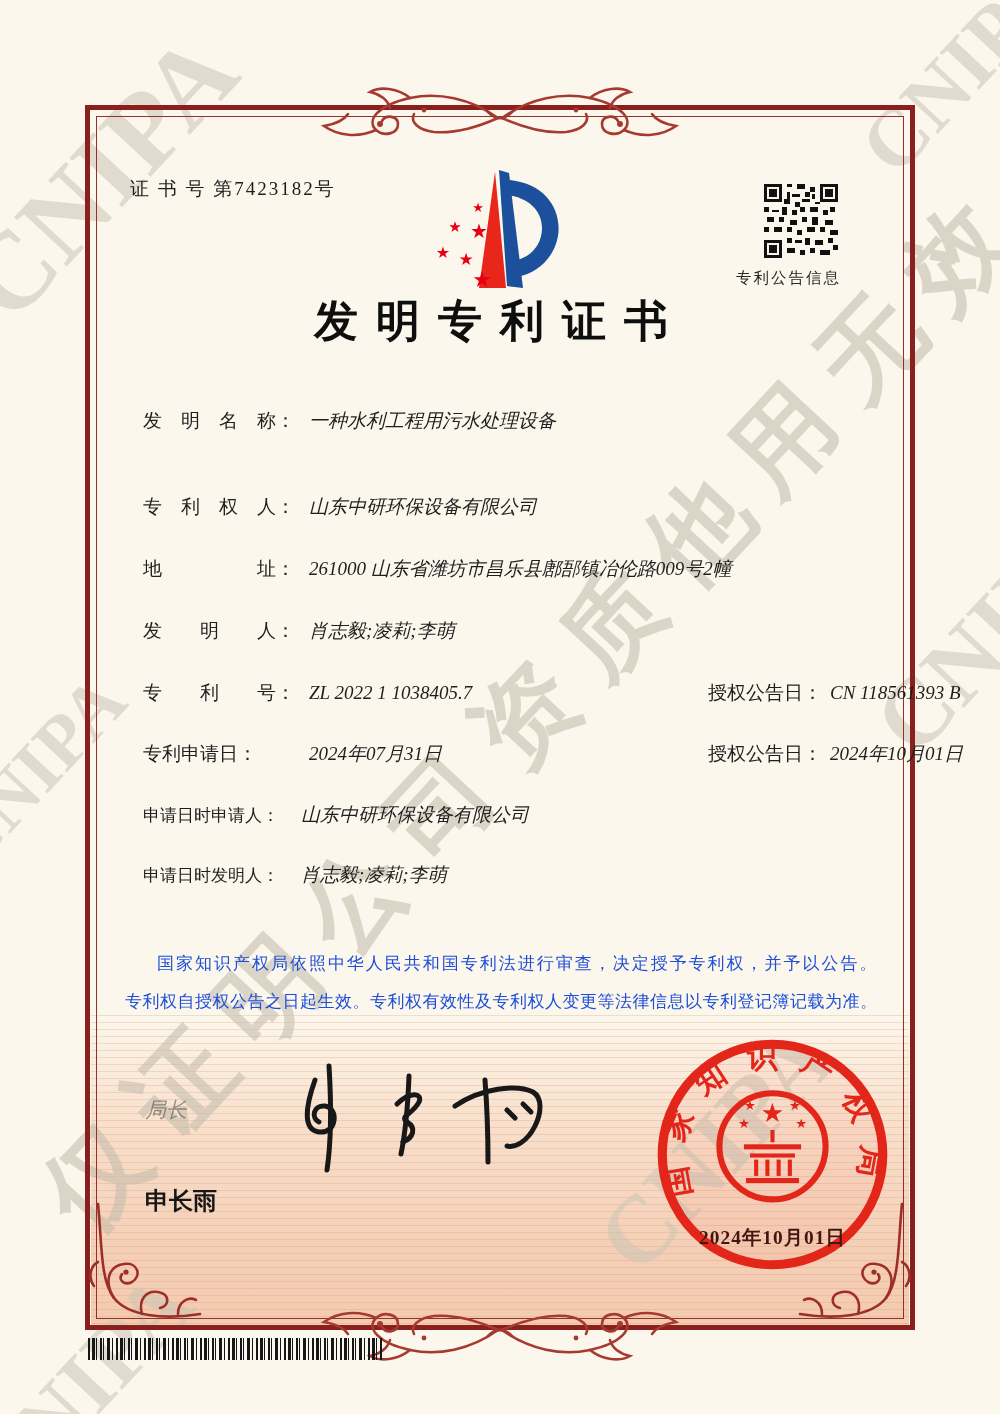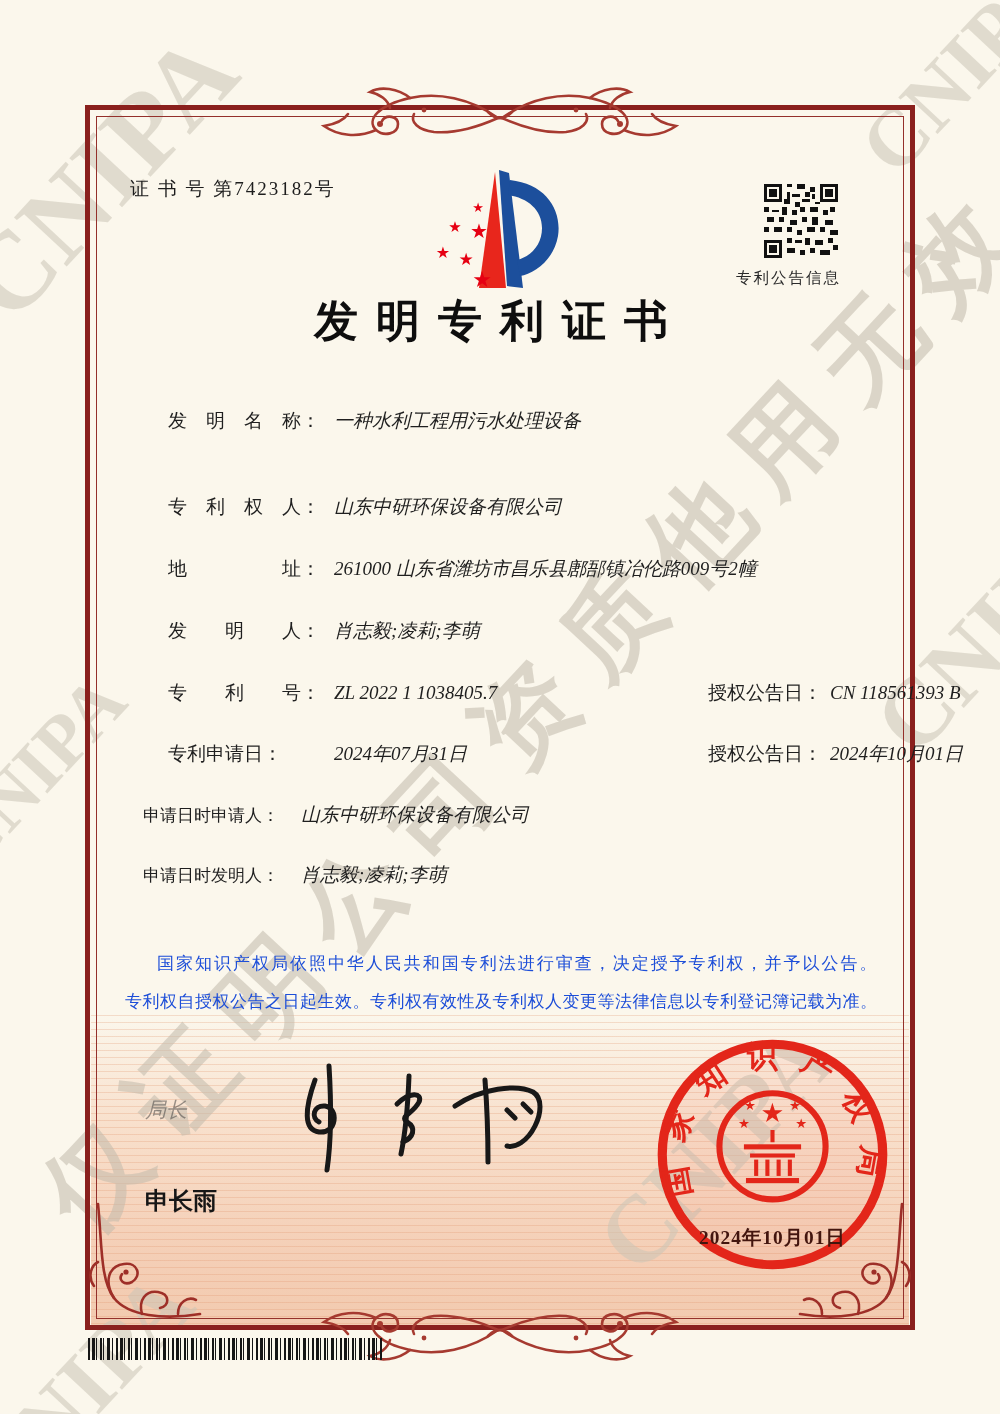--- a/index.html
+++ b/index.html
@@ -30,21 +30,21 @@
   .frame-inner{left:96px;top:116px;width:808px;height:1203px;border:1.5px solid #94302b;box-sizing:border-box;}
 
   
   .cert-no{left:130px;top:176px;font-size:19px;letter-spacing:2px;color:#1d1d1d;}
   .doc-title{left:0;top:292px;width:1000px;text-align:center;font-size:44px;font-weight:700;
     letter-spacing:18px;color:#0e0e0e;}
   .qr-caption{left:736px;top:268px;width:165px;text-align:left;font-size:15.5px;letter-spacing:2px;color:#2a2a2a;}
 
   
   .field-row{position:absolute;left:143px;font-size:19px;color:#1f1f1f;white-space:nowrap;}
-  .field-row .lbl{display:inline-block;min-width:158px;margin-left:25px;}
+  .field-row .lbl{display:inline-block;min-width:158px;}
   .field-row .val{margin-left:8px;font-style:italic;}
   .col2{position:absolute;left:565px;top:0;}
   .lbl-sm{font-size:17px;display:inline-block;min-width:150px;}
 
   
   .legal{position:absolute;left:125px;width:752px;font-size:17px;letter-spacing:0.5px;
     color:#1d4ed8;text-align:justify;text-align-last:justify;white-space:nowrap;}
 
   
   .signer-title{left:145px;top:1096px;font-size:21px;color:#3a3a3a;opacity:0.5;font-style:italic;}

